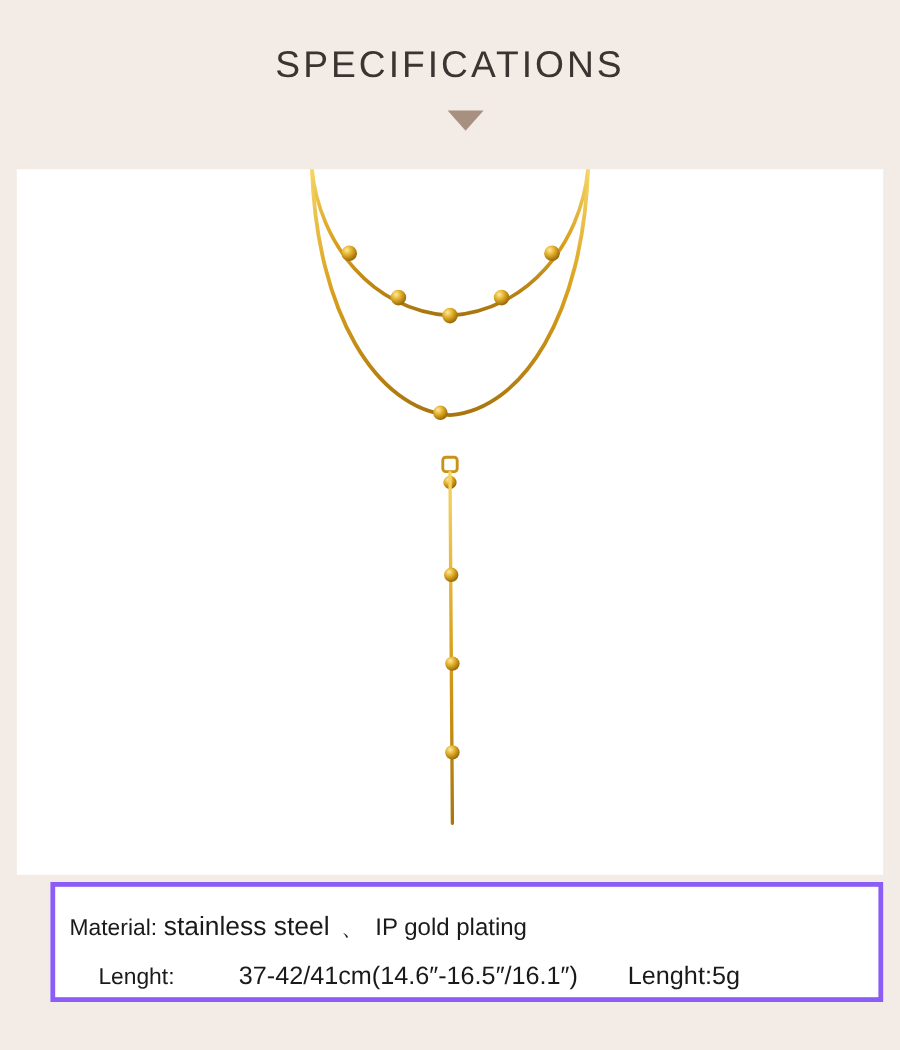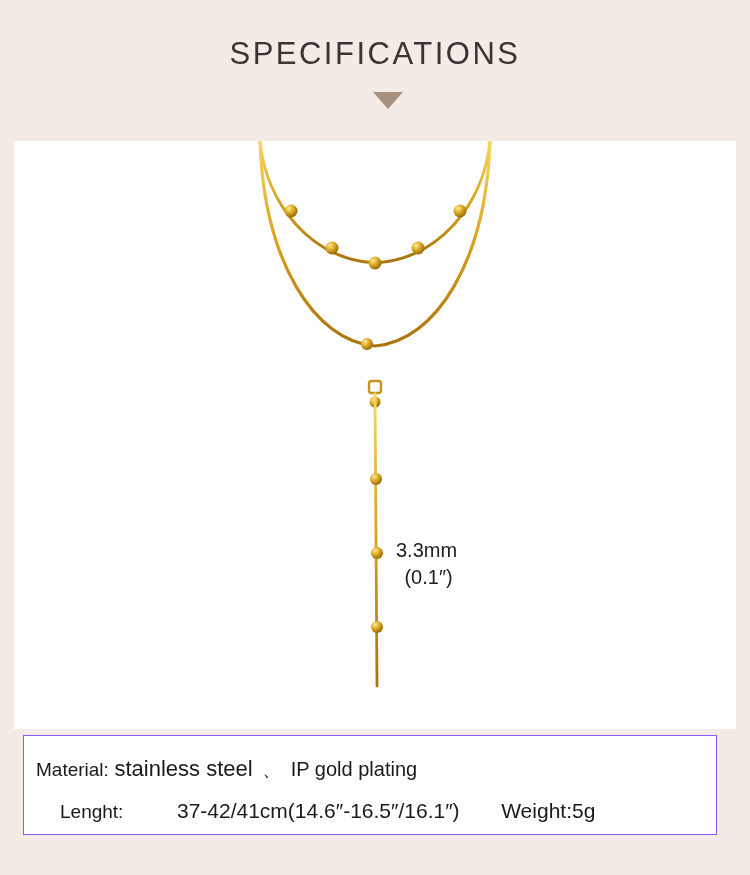--- a/index.html
+++ b/index.html
@@ -76,25 +76,25 @@
     font-family: "Liberation Sans", sans-serif;
     white-space: nowrap;
   }
   .measure-label .sub {
     display: block;
     text-align: center;
     padding-left: 4px;
   }
   .info-box {
     position: absolute;
-    left: 23px;
+    left: 42px;
     top: 735px;
     width: 694px;
     height: 100px;
-    border: 1px solid #8b5cf6;
+    border: 4px solid #8b5cf6;
     background: #ffffff;
     box-sizing: border-box;
   }
   .info-line {
     position: absolute;
     left: 12px;
     font-size: 20px;
     color: #1a1a1a;
     white-space: nowrap;
     font-family: "Liberation Sans", sans-serif;
@@ -158,34 +158,30 @@
 
       <circle cx="361" cy="261" r="5.5" fill="url(#beadGrad)"></circle>
 
       <path d="M361 253 L 363 545" fill="none" stroke="url(#chainGrad)" stroke-width="2.8" stroke-linecap="round"></path>
 
       <circle cx="362" cy="338" r="6" fill="url(#beadGrad)"></circle>
       <circle cx="363" cy="412" r="6" fill="url(#beadGrad)"></circle>
       <circle cx="363" cy="486" r="6" fill="url(#beadGrad)"></circle>
     </svg>
 
-    <div class="measure-label">
-      <span>3.3mm</span>
-      <span class="sub">(0.1″)</span>
-    </div>
   </div>
 
   <div class="info-box">
     <div class="info-line one">
       <span class="mat-label">Material:</span>
       <span class="mat-value">stainless steel</span>
       <span class="sep">、</span>
       <span class="plating">IP gold plating</span>
     </div>
     <div class="info-line two">
       <span class="len-label">Lenght:</span>
       <span class="len-value">37-42/41cm(14.6″-16.5″/16.1″)</span>
-      <span class="weight">Weight:5g</span>
+      <span class="weight">Lenght:5g</span>
     </div>
   </div>
 
   <div class="bottom-strip"></div>
 </div>
 
 </body></html>

